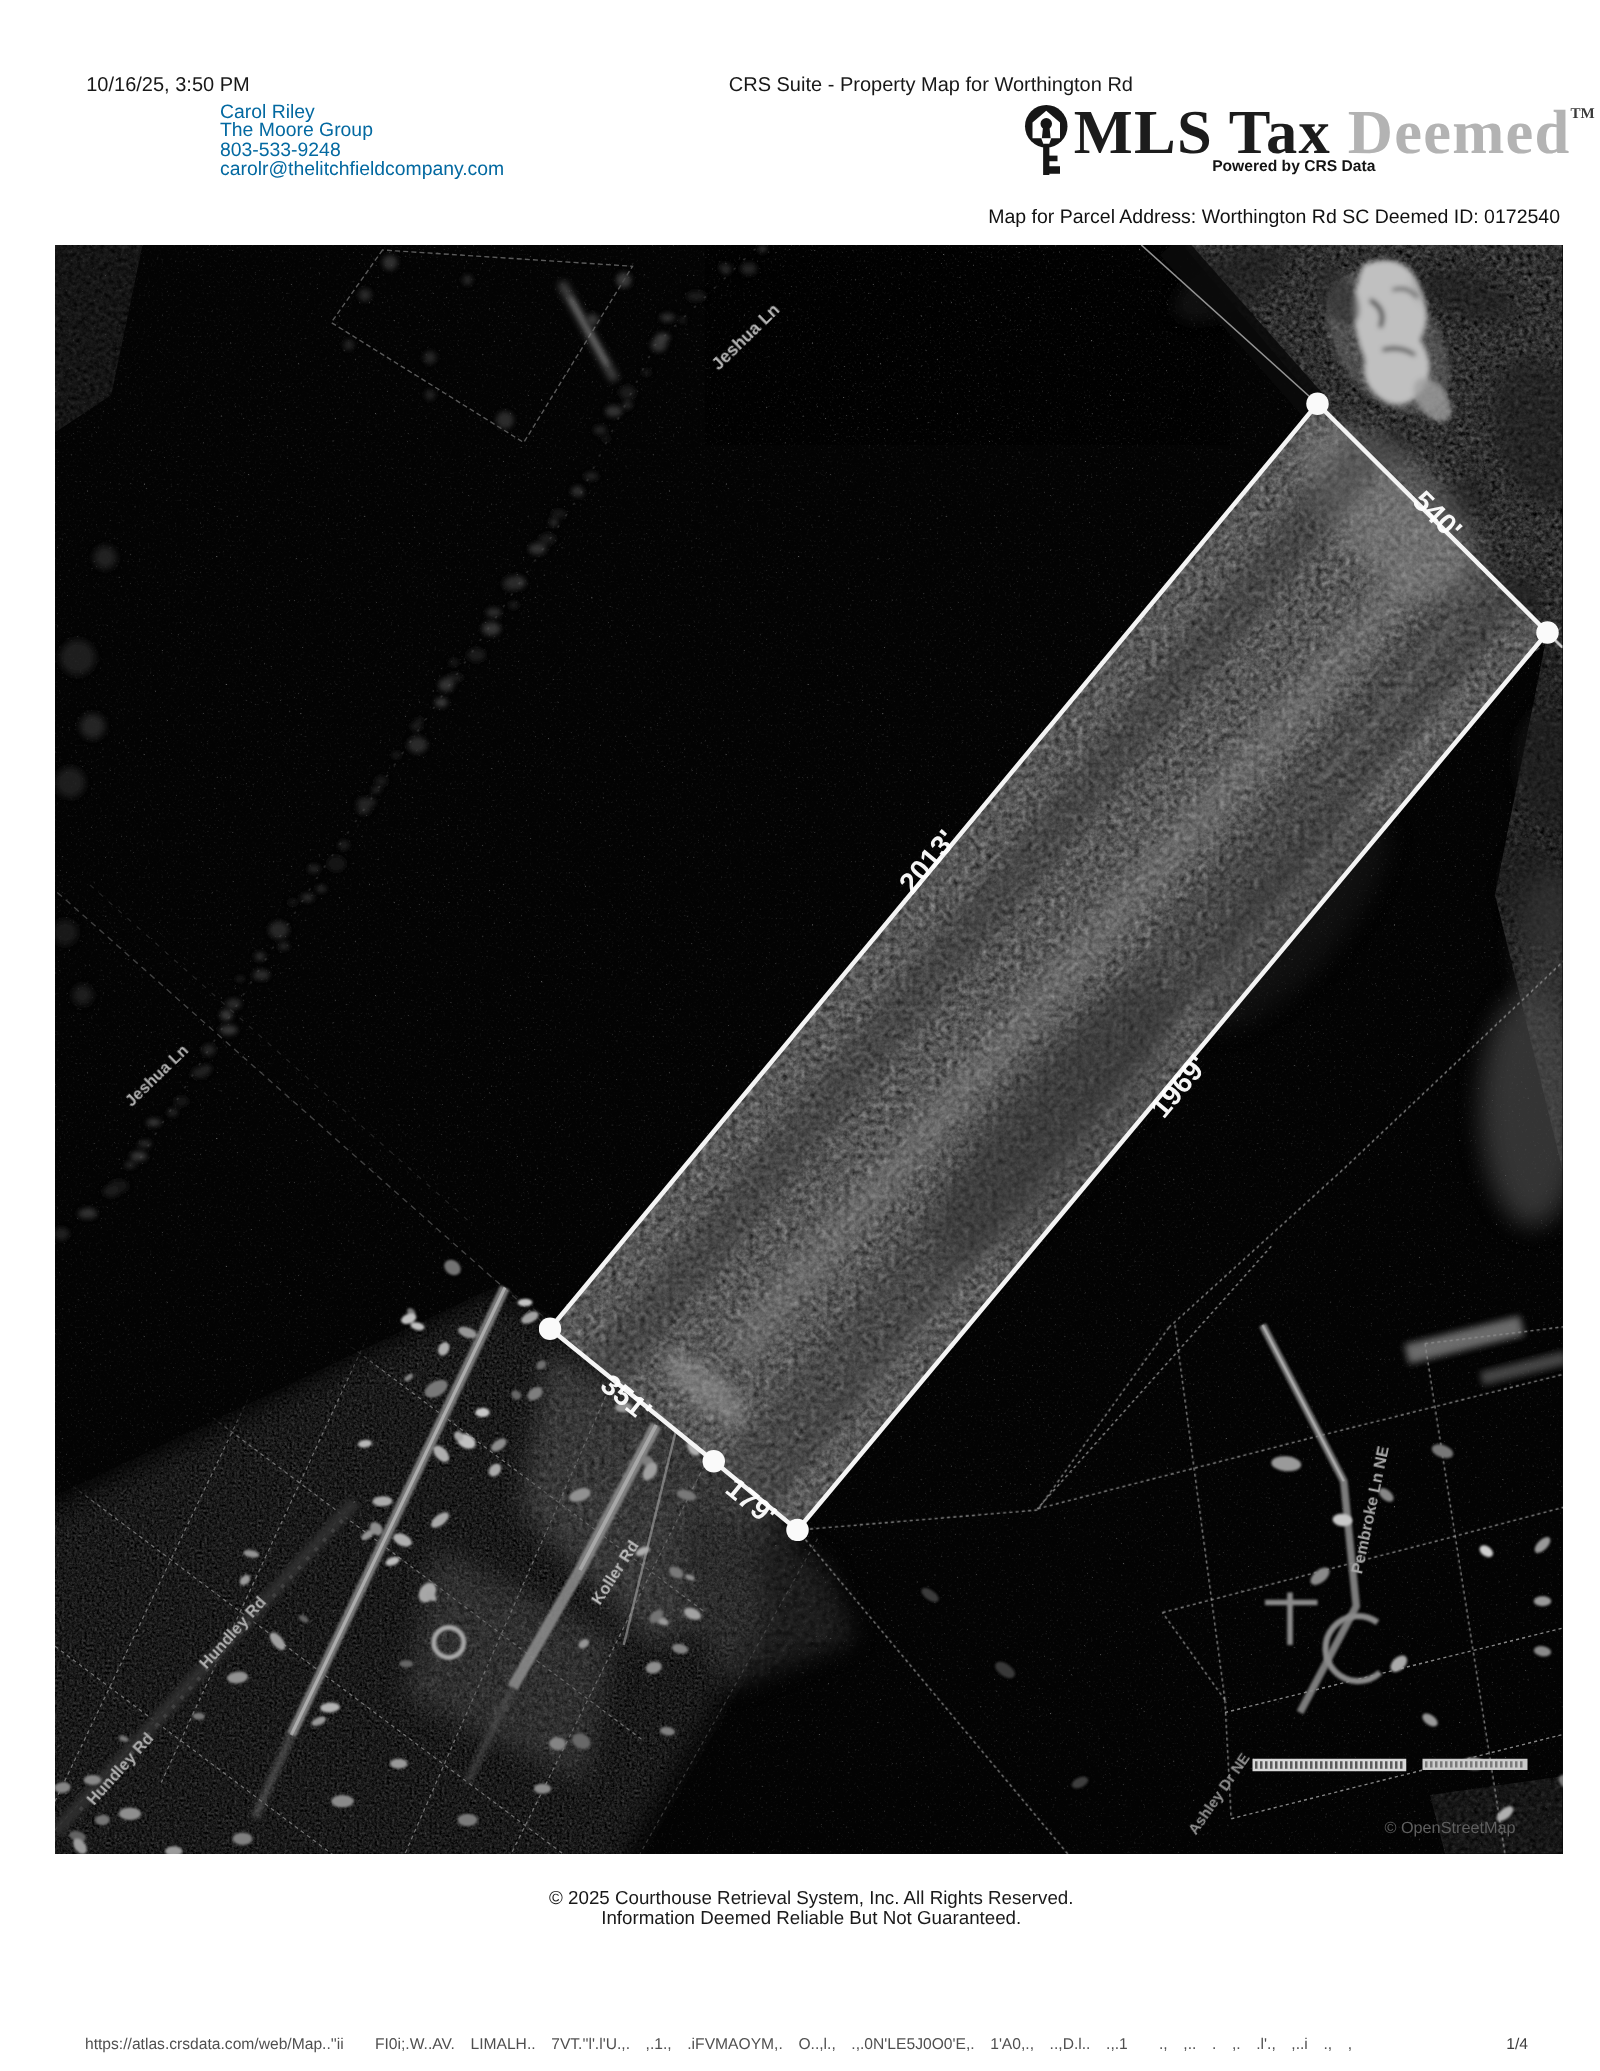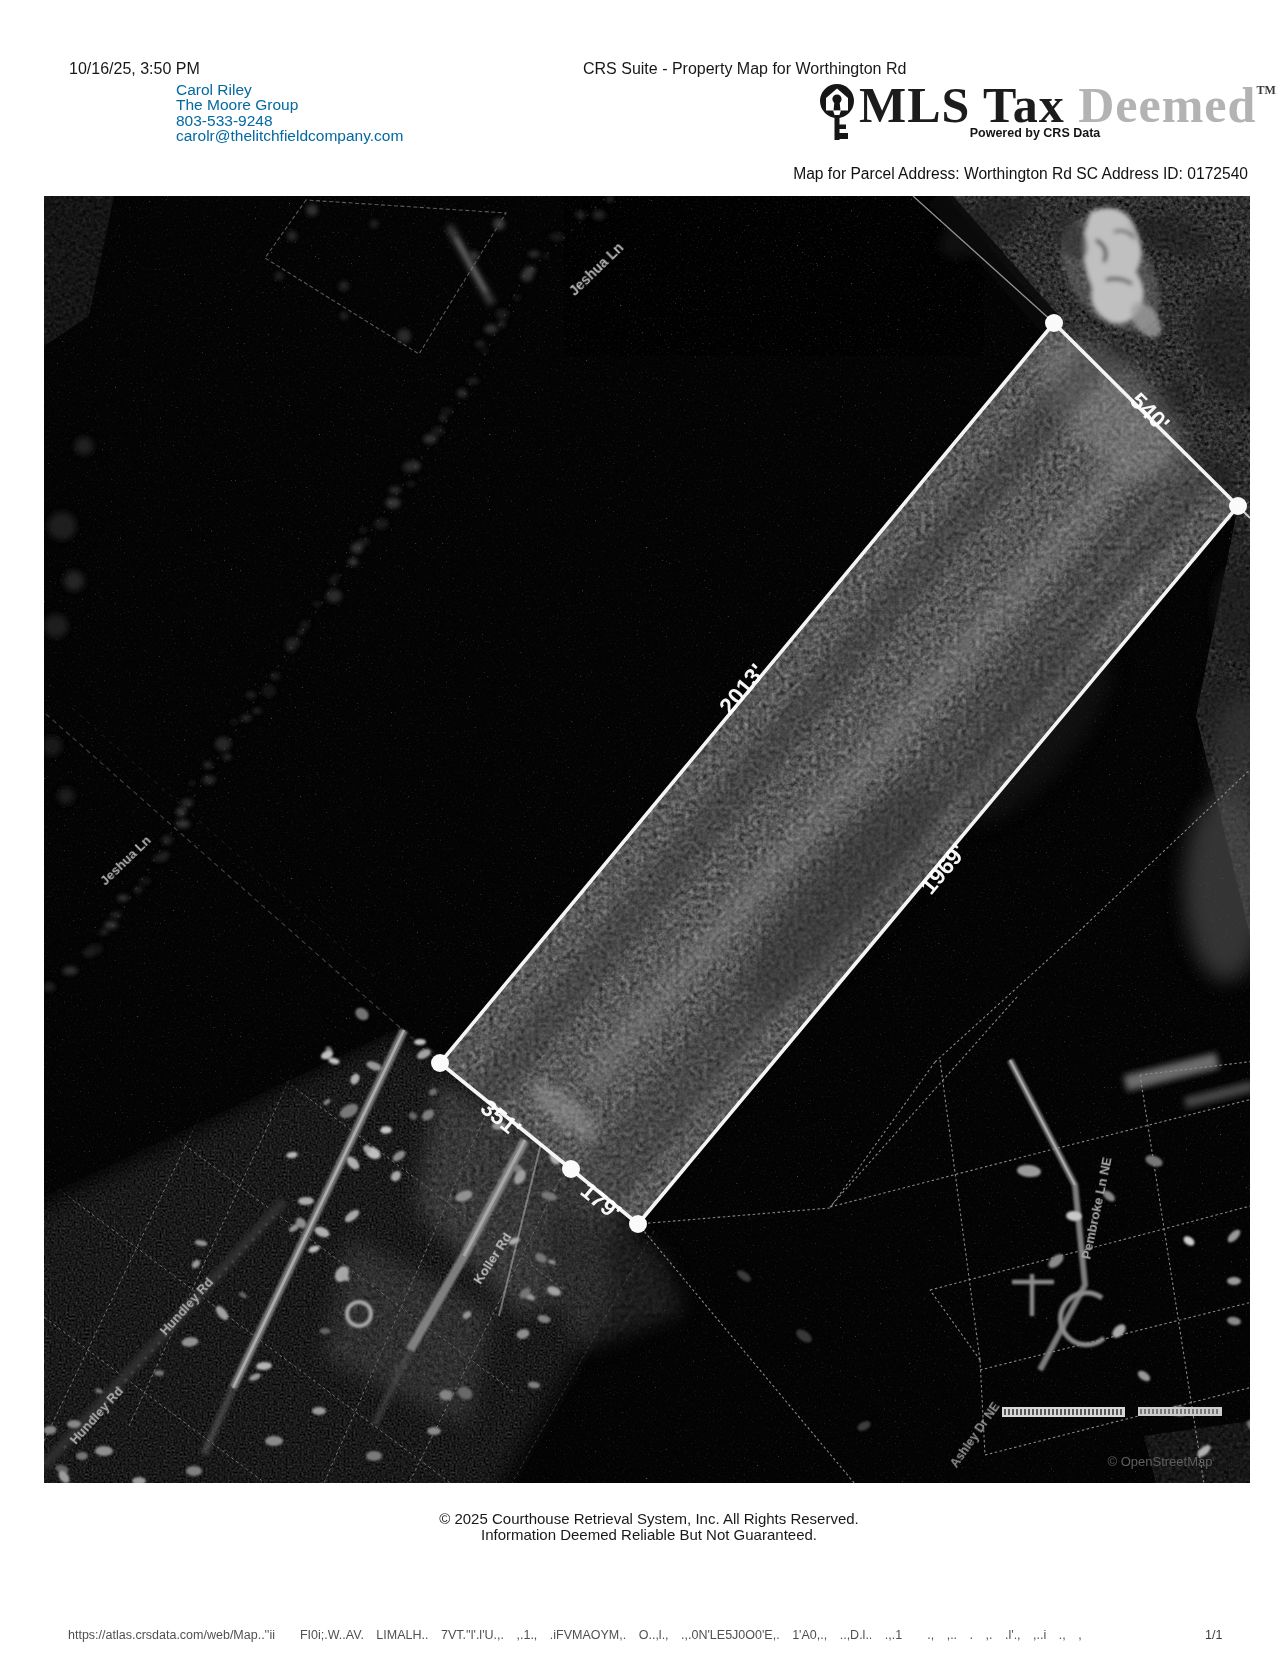--- a/index.html
+++ b/index.html
@@ -31,21 +31,21 @@
     <polygon points="18,5.5 29,15 29,27.5 7,27.5 7,15" fill="#ffffff"></polygon>
     <circle cx="18" cy="16" r="4.6" fill="#161616"></circle>
     <polygon points="15.5,18 20.5,18 21.5,27.5 14.5,27.5" fill="#161616"></polygon>
     <polygon points="14,27.5 22,27.5 20,33 16,33" fill="#ffffff"></polygon>
     <rect x="15.5" y="32" width="5" height="25" fill="#161616"></rect>
     <rect x="20" y="41.5" width="7" height="4.5" fill="#161616"></rect>
     <rect x="20" y="50" width="9" height="6" fill="#161616"></rect>
   </svg>
   <div class="abs" id="logo-text">MLS Tax <span class="suite">Deemed</span><span class="tm">TM</span></div>
   <div class="abs" id="powered">Powered by CRS Data</div>
-  <div class="abs" id="parceladdr"><b>Map for Parcel Address:</b> Worthington Rd SC <b>Address ID:</b> 0172540</div>
+  <div class="abs" id="parceladdr"><b>Map for Parcel Address:</b> Worthington Rd SC <b>Deemed ID:</b> 0172540</div>
 
   <svg class="abs" id="map" width="1206" height="1287" viewBox="0 0 1206 1287">
 <defs>
 <filter id="texP" x="-2%" y="-2%" width="104%" height="104%" color-interpolation-filters="sRGB">
         <feTurbulence type="fractalNoise" baseFrequency="0.22" numOctaves="4" seed="11" result="t"></feTurbulence>
         <feColorMatrix in="t" type="matrix" values="0.33 0.33 0.33 0 0 0.33 0.33 0.33 0 0 0.33 0.33 0.33 0 0 0 0 0 0 1" result="g"></feColorMatrix>
         <feComponentTransfer in="g" result="gc">
           <feFuncR type="linear" slope="0.80" intercept="-0.05"></feFuncR>
           <feFuncG type="linear" slope="0.80" intercept="-0.05"></feFuncG>
           <feFuncB type="linear" slope="0.80" intercept="-0.05"></feFuncB>
@@ -474,13 +474,13 @@
 <rect x="1164.0" y="1213" width="2" height="5" fill="#555555" opacity="0.7"></rect>
 <rect x="1168.0" y="1213" width="2" height="5" fill="#555555" opacity="0.7"></rect>
 <rect x="1172.0" y="1213" width="2" height="5" fill="#555555" opacity="0.7"></rect>
 </g>
 <text x="1116" y="1270" text-anchor="middle" font-family="Liberation Sans,sans-serif" font-size="13" fill="#5f5f5f">© OpenStreetMap</text>
 </svg>
 
   <div class="abs" id="foot1">© 2025 Courthouse Retrieval System, Inc. All Rights Reserved.</div>
   <div class="abs" id="foot2">Information Deemed Reliable But Not Guaranteed.</div>
   <div class="abs" id="urlline">https:/⁠/atlas.crsdata.com/web/Map..''ii  FI0i;.W..AV. LIMALH.. 7VT.''l'.l'U.,. ,.1., .iFVMAOYM,. O..,l., .,.0N'LE5J0O0'E,. 1'A0,., ..,D.l.. .,.1  ., ,.. . ,. .l'., ,..i ., ,</div>
-  <div class="abs" id="pageno">1/1</div>
+  <div class="abs" id="pageno">1/4</div>
 
 </body></html>

